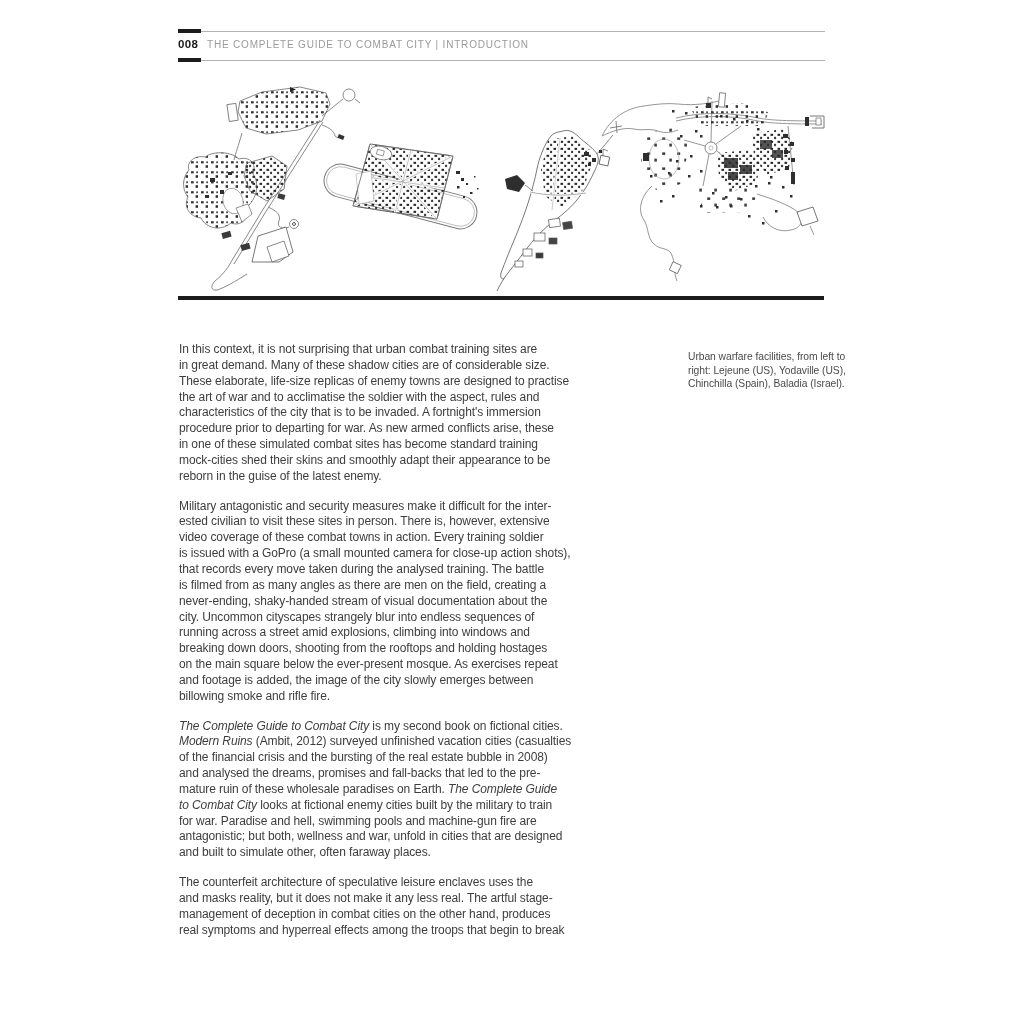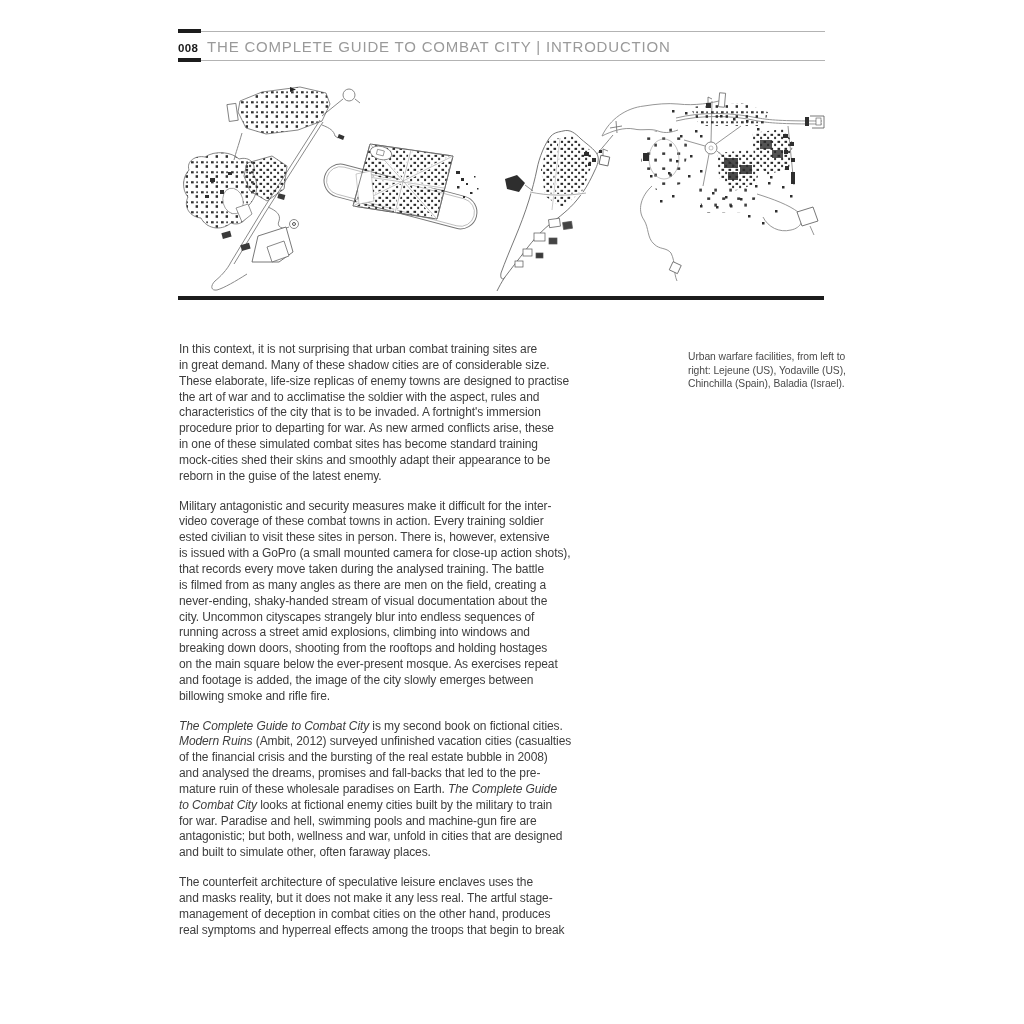--- a/index.html
+++ b/index.html
@@ -3,21 +3,21 @@
 <meta charset="utf-8">
 <style>
   html,body{margin:0;padding:0;background:#ffffff;}
   .page{position:relative;width:1024px;height:1024px;background:#ffffff;overflow:hidden;
         font-family:"Liberation Sans",sans-serif;}
   
   .rule-thin{position:absolute;left:178px;width:647px;height:1px;background:#b3b3b3;}
   .rule-dash{position:absolute;left:178px;width:23px;height:4px;background:#1c1c1c;}
   .running-head{position:absolute;left:178px;top:38px;width:647px;display:flex;align-items:baseline;gap:9px;}
   .pageno{font-size:11.5px;font-weight:bold;color:#1a1a1a;letter-spacing:.3px;}
-  .runtitle{font-size:15px;color:#9a9a9a;letter-spacing:.8px;text-align:right;}
+  .runtitle{font-size:10px;color:#9a9a9a;letter-spacing:.8px;text-align:right;}
   
   .figure-svg{position:absolute;left:175px;top:86px;width:655px;height:206px;}
   .rule-heavy{position:absolute;left:178px;top:296px;width:646px;height:4px;background:#1c1c1c;}
   
   .body-col{position:absolute;left:179px;top:342px;width:430px;color:#3d3d3d;
             font-size:12px;line-height:15.85px;letter-spacing:-0.1px;}
   .para{margin:0 0 14px 0;}
   .tline{white-space:nowrap;}
   .tline em{font-style:italic;}
   
@@ -186,22 +186,22 @@
         <div class="tline"><span>These elaborate, life-size replicas of enemy towns are designed to practise</span></div>
         <div class="tline"><span>the art of war and to acclimatise the soldier with the aspect, rules and</span></div>
         <div class="tline"><span>characteristics of the city that is to be invaded. A fortnight's immersion</span></div>
         <div class="tline"><span>procedure prior to departing for war. As new armed conflicts arise, these</span></div>
         <div class="tline"><span>in one of these simulated combat sites has become standard training</span></div>
         <div class="tline"><span>mock-cities shed their skins and smoothly adapt their appearance to be</span></div>
         <div class="tline"><span>reborn in the guise of the latest enemy.</span></div>
       </div>
       <div class="para">
         <div class="tline"><span>Military antagonistic and security measures make it difficult for the inter-</span></div>
+        <div class="tline"><span>ested civilian to visit these sites in person. There is, however, extensive</span></div>
         <div class="tline"><span>video coverage of these combat towns in action. Every training soldier</span></div>
-        <div class="tline"><span>ested civilian to visit these sites in person. There is, however, extensive</span></div>
         <div class="tline"><span>is issued with a GoPro (a small mounted camera for close-up action shots),</span></div>
         <div class="tline"><span>that records every move taken during the analysed training. The battle</span></div>
         <div class="tline"><span>is filmed from as many angles as there are men on the field, creating a</span></div>
         <div class="tline"><span>never-ending, shaky-handed stream of visual documentation about the</span></div>
         <div class="tline"><span>city. Uncommon cityscapes strangely blur into endless sequences of</span></div>
         <div class="tline"><span>running across a street amid explosions, climbing into windows and</span></div>
         <div class="tline"><span>breaking down doors, shooting from the rooftops and holding hostages</span></div>
         <div class="tline"><span>on the main square below the ever-present mosque. As exercises repeat</span></div>
         <div class="tline"><span>and footage is added, the image of the city slowly emerges between</span></div>
         <div class="tline"><span>billowing smoke and rifle fire.</span></div>

